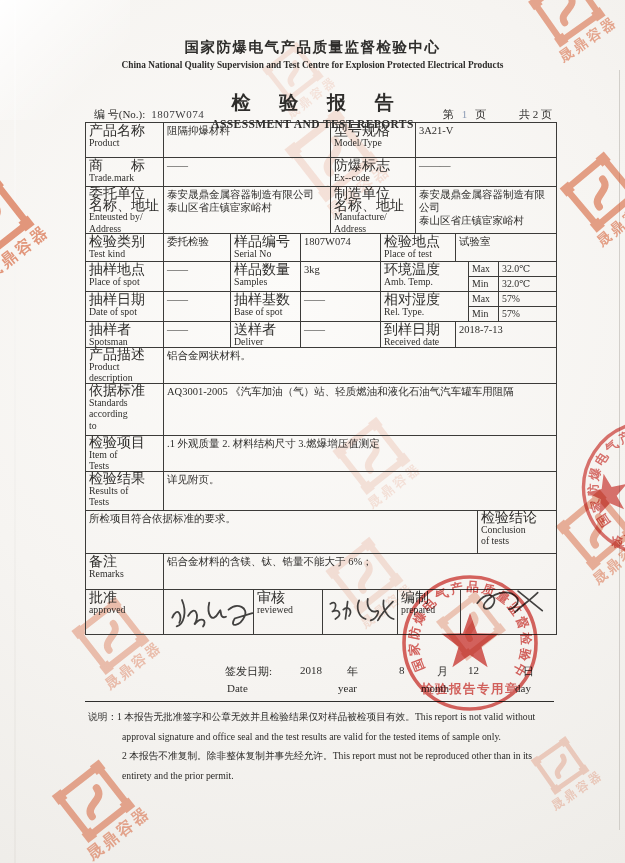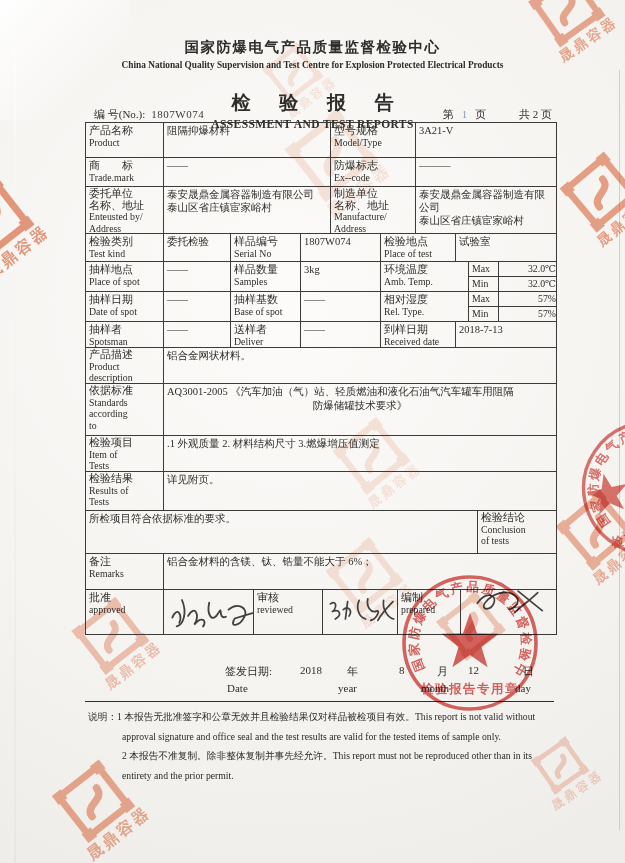--- a/index.html
+++ b/index.html
@@ -25,41 +25,41 @@
   .pg{position:absolute;right:8px;top:0;}
   .pg span{margin:0 4px;}
   .pg .faint{color:#8b9ab5;}
 
   
   .tbl{position:absolute;left:85px;top:122px;width:470px;border:1.4px solid #3c3b39;box-sizing:content-box;}
   .tr{display:flex;border-bottom:1px solid #3c3b39;box-sizing:border-box;}
   .tr:last-child{border-bottom:none;}
   .td{border-right:1px solid #3c3b39;box-sizing:border-box;padding:1px 3px;overflow:hidden;}
   .td:last-child{border-right:none;}
-  .cn{display:block;font-size:11px;line-height:13px;}
+  .cn{display:block;font-size:14px;line-height:13px;}
   .en{display:block;font-size:9.8px;line-height:12px;}
   .val{font-size:10.5px;line-height:13px;}
   .tight .cn,.tight .en{line-height:11.5px;}
   
   .wA1{width:78px}.wA2{width:167px}.wA3{width:85px}.wA4{flex:1}
   .wB1{width:78px}.wB2{width:67px}.wB3{width:70px}.wB4{width:80px}.wB5{width:75px}.wB6{flex:1}
   .wC1{width:78px}.wC2{flex:1}
   .wD1{width:78px}.wD2{width:90px}.wD3{width:69px}.wD4{width:75px}.wD5{width:63px}.wD6{flex:1}
   
   .r1{height:35px}.r2{height:29px}.r3{height:47px}.r4{height:28px}.r5{height:28px}
   .r6{height:30px}.r7{height:30px}.r8{height:26px}.r9{height:36px}.r10{height:52px}
   .r11{height:36px}.r12{height:39px}.r13{height:43px}.r14{height:36px}.r15{height:44px}
   
   .mmwrap{flex:1;display:flex;padding:0;}
   .mmlabel{width:88px;border-right:1px solid #3c3b39;box-sizing:border-box;padding:1px 3px;}
   .mmgrid{flex:1;display:flex;flex-direction:column;}
   .mmrow{flex:1;display:flex;}
   .mmrow:first-child{border-bottom:1px solid #3c3b39;}
   .mmk{width:30px;border-right:1px solid #3c3b39;box-sizing:border-box;font-size:9.8px;line-height:13px;padding-left:3px;}
-  .mmv{flex:1;font-size:9.8px;line-height:13px;padding-left:3px;text-align:right;}
+  .mmv{flex:1;font-size:9.8px;line-height:13px;padding-left:3px;}
   .std2{display:block;text-align:center;font-size:10.5px;line-height:14px;}
   .std1{display:block;font-size:10.5px;line-height:14px;}
 
   
   .daterow{position:absolute;left:0;top:664px;width:625px;height:36px;font-size:11px;}
   .daterow span{position:absolute;white-space:nowrap;}
   .rule{position:absolute;left:85px;top:701px;width:469px;border-top:1.6px solid #2f2e2c;}
   .notes{position:absolute;left:88px;top:707px;width:468px;font-size:9.7px;line-height:19.5px;color:#2b2a28;}
   .notes .ind{padding-left:34px;}
 
@@ -330,21 +330,20 @@
 
     <div class="tr r10">
       <div class="td wC1 tight">
           <span class="cn">依据标准</span>
           <span class="en">Standards</span>
           <span class="en">according</span>
           <span class="en">to</span>
         </div>
       <div class="td wC2">
           <span class="std1">AQ3001-2005 《汽车加油（气）站、轻质燃油和液化石油气汽车罐车用阻隔</span>
-          <span class="std2">防爆储罐技术要求》</span>
         </div>
     </div>
 
     <div class="tr r11">
       <div class="td wC1 tight">
           <span class="cn">检验项目</span>
           <span class="en">Item of</span>
           <span class="en">Tests</span>
         </div>
       <div class="td wC2 val">.1 外观质量  2. 材料结构尺寸   3.燃爆增压值测定</div>

